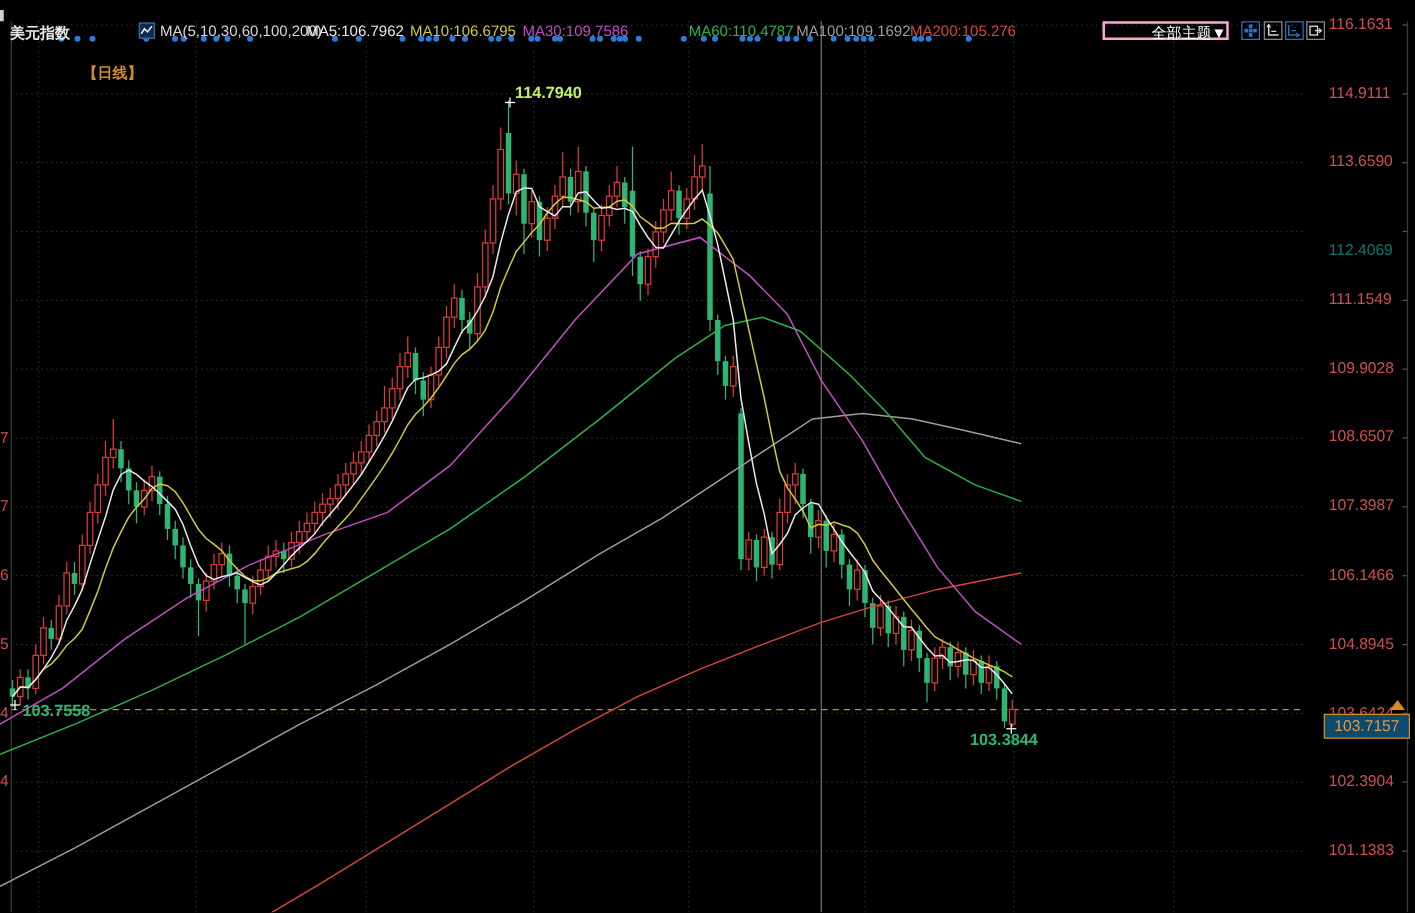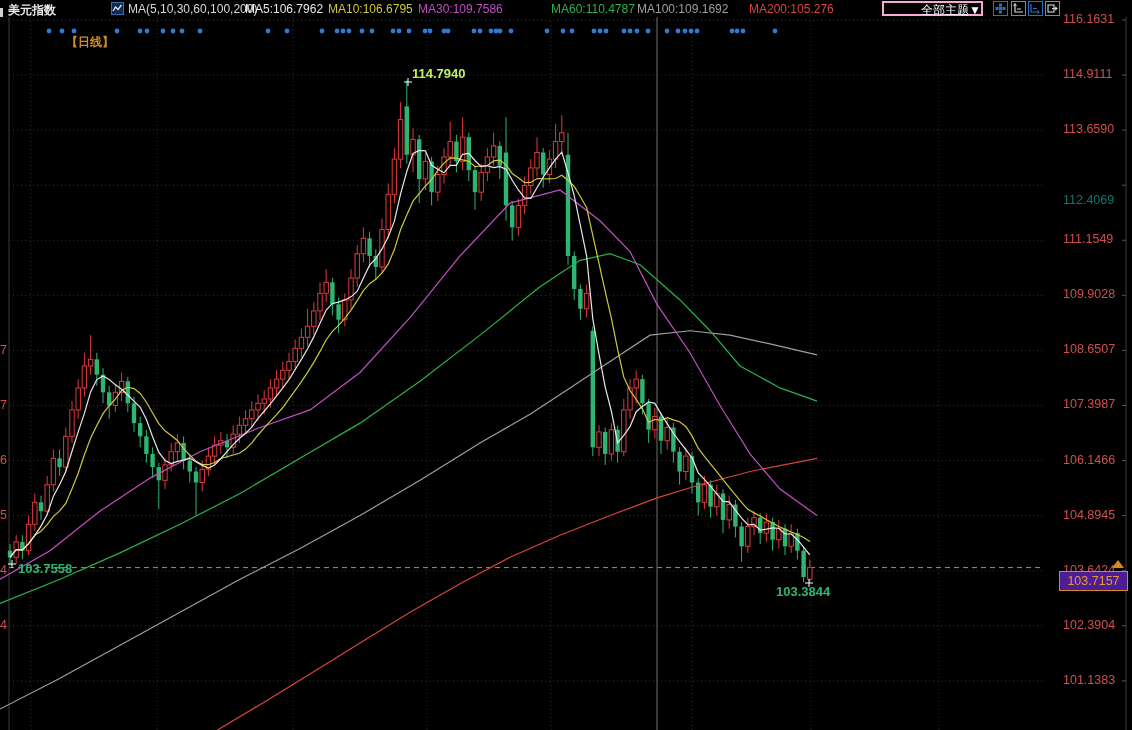--- a/index.html
+++ b/index.html
@@ -1,39 +1,39 @@
 <!DOCTYPE html>
 <html><head>
 <meta charset="utf-8">
 <style>
   html,body{margin:0;padding:0;background:#000;}
   #app{position:relative;width:1132px;height:730px;background:#000;overflow:hidden;
        font-family:"Liberation Sans",sans-serif;}
   #chart-svg{position:absolute;left:0;top:0;}
   
-  #header{position:absolute;left:0;top:0;width:1132px;height:18px;z-index:5;font-size:12px;text-decoration:underline;}
+  #header{position:absolute;left:0;top:16px;width:1132px;height:18px;z-index:5;font-size:12px;text-decoration:underline;}
   .hdr-item{position:absolute;top:2px;white-space:nowrap;}
   #title{color:#e8e8e8;font-weight:bold;}
   #period{color:#cf8a2e;font-weight:bold;margin-top:32px;}
   #chart-mini-icon{position:absolute;left:111px;top:2px;width:13px;height:13px;
       background:#0e2a52;border:1px solid #3a6ea8;box-sizing:border-box;}
   #ma-group{color:#d8d8d8;}
   .ma-leg{font-weight:normal;}
   #theme-button{position:absolute;left:882px;top:1px;width:101px;height:15px;line-height:15px;
       text-align:right;color:#ffffff;border:2px solid #f9a8d4;box-sizing:border-box;cursor:pointer;}
   .tool-icon{position:absolute;top:1px;width:15px;height:15px;box-sizing:border-box;
       border:1px solid #888;display:flex;align-items:center;justify-content:center;cursor:pointer;}
   .tool-icon.blue{border-color:#2d6fc0;}
   
   .axis-label{position:absolute;left:1063px;color:#cf4f4f;font-size:12.5px;z-index:2;}
   .left-digit{position:absolute;left:0px;color:#cf4f4f;font-size:12.5px;z-index:2;}
   
   .anno{position:absolute;font-size:13px;font-weight:bold;z-index:3;white-space:nowrap;}
   
-  #price-box{position:absolute;background:#4c1d95;border:1px solid #d8891f;color:#e09a3e;
+  #price-box{position:absolute;background:#0c4a6e;border:1px solid #d8891f;color:#e09a3e;
       font-size:12.5px;text-align:center;z-index:4;box-sizing:border-box;}
   #price-arrow{position:absolute;width:0;height:0;z-index:4;
       border-left:6px solid transparent;border-right:6px solid transparent;
       border-bottom:8px solid #d8891f;}
   #left-edge-artifact{position:absolute;left:0;top:8px;width:3px;height:9px;background:#cfcfcf;z-index:6;}
 </style>
 </head>
 <body>
 
 <div id="app">
@@ -410,21 +410,21 @@
       <svg width="11" height="11" viewBox="0 0 11 11">
           <polyline points="1,8 3.5,4 6,6.5 9.5,2" fill="none" stroke="#e8e8e8" stroke-width="1.3"></polyline>
         </svg>
     </span>
     <span id="ma-group" class="hdr-item" style="left:128px">MA(5,10,30,60,100,200)</span>
     <span class="hdr-item ma-leg" style="left: 245px; color: rgb(232, 232, 232);">MA5:106.7962</span>
     <span class="hdr-item ma-leg" style="left: 328px; color: rgb(205, 201, 60);">MA10:106.6795</span>
     <span class="hdr-item ma-leg" style="left: 418px; color: rgb(194, 79, 194);">MA30:109.7586</span>
     <span class="hdr-item ma-leg" style="left: 551px; color: rgb(43, 179, 75);">MA60:110.4787</span>
     <span class="hdr-item ma-leg" style="left: 637px; color: rgb(158, 158, 158);">MA100:109.1692</span>
-    <span class="hdr-item ma-leg" style="left: 728px; color: rgb(216, 69, 60); margin-left: 21px;">MA200:105.276</span>
+    <span class="hdr-item ma-leg" style="left: 728px; color: rgb(216, 69, 60);">MA200:105.276</span>
     <span id="theme-button">全部主题▼</span>
     <span class="tool-icon blue" style="left:993px">
       <svg width="11" height="11" viewBox="0 0 11 11">
         <rect x="4" y="0.5" width="3" height="3" fill="#2d6fc0"></rect>
           <rect x="4" y="7.5" width="3" height="3" fill="#2d6fc0"></rect>
         <rect x="0.5" y="4" width="3" height="3" fill="#2d6fc0"></rect>
           <rect x="7.5" y="4" width="3" height="3" fill="#2d6fc0"></rect>
         <rect x="4" y="4" width="3" height="3" fill="#2d6fc0"></rect>
         </svg>
     </span>

